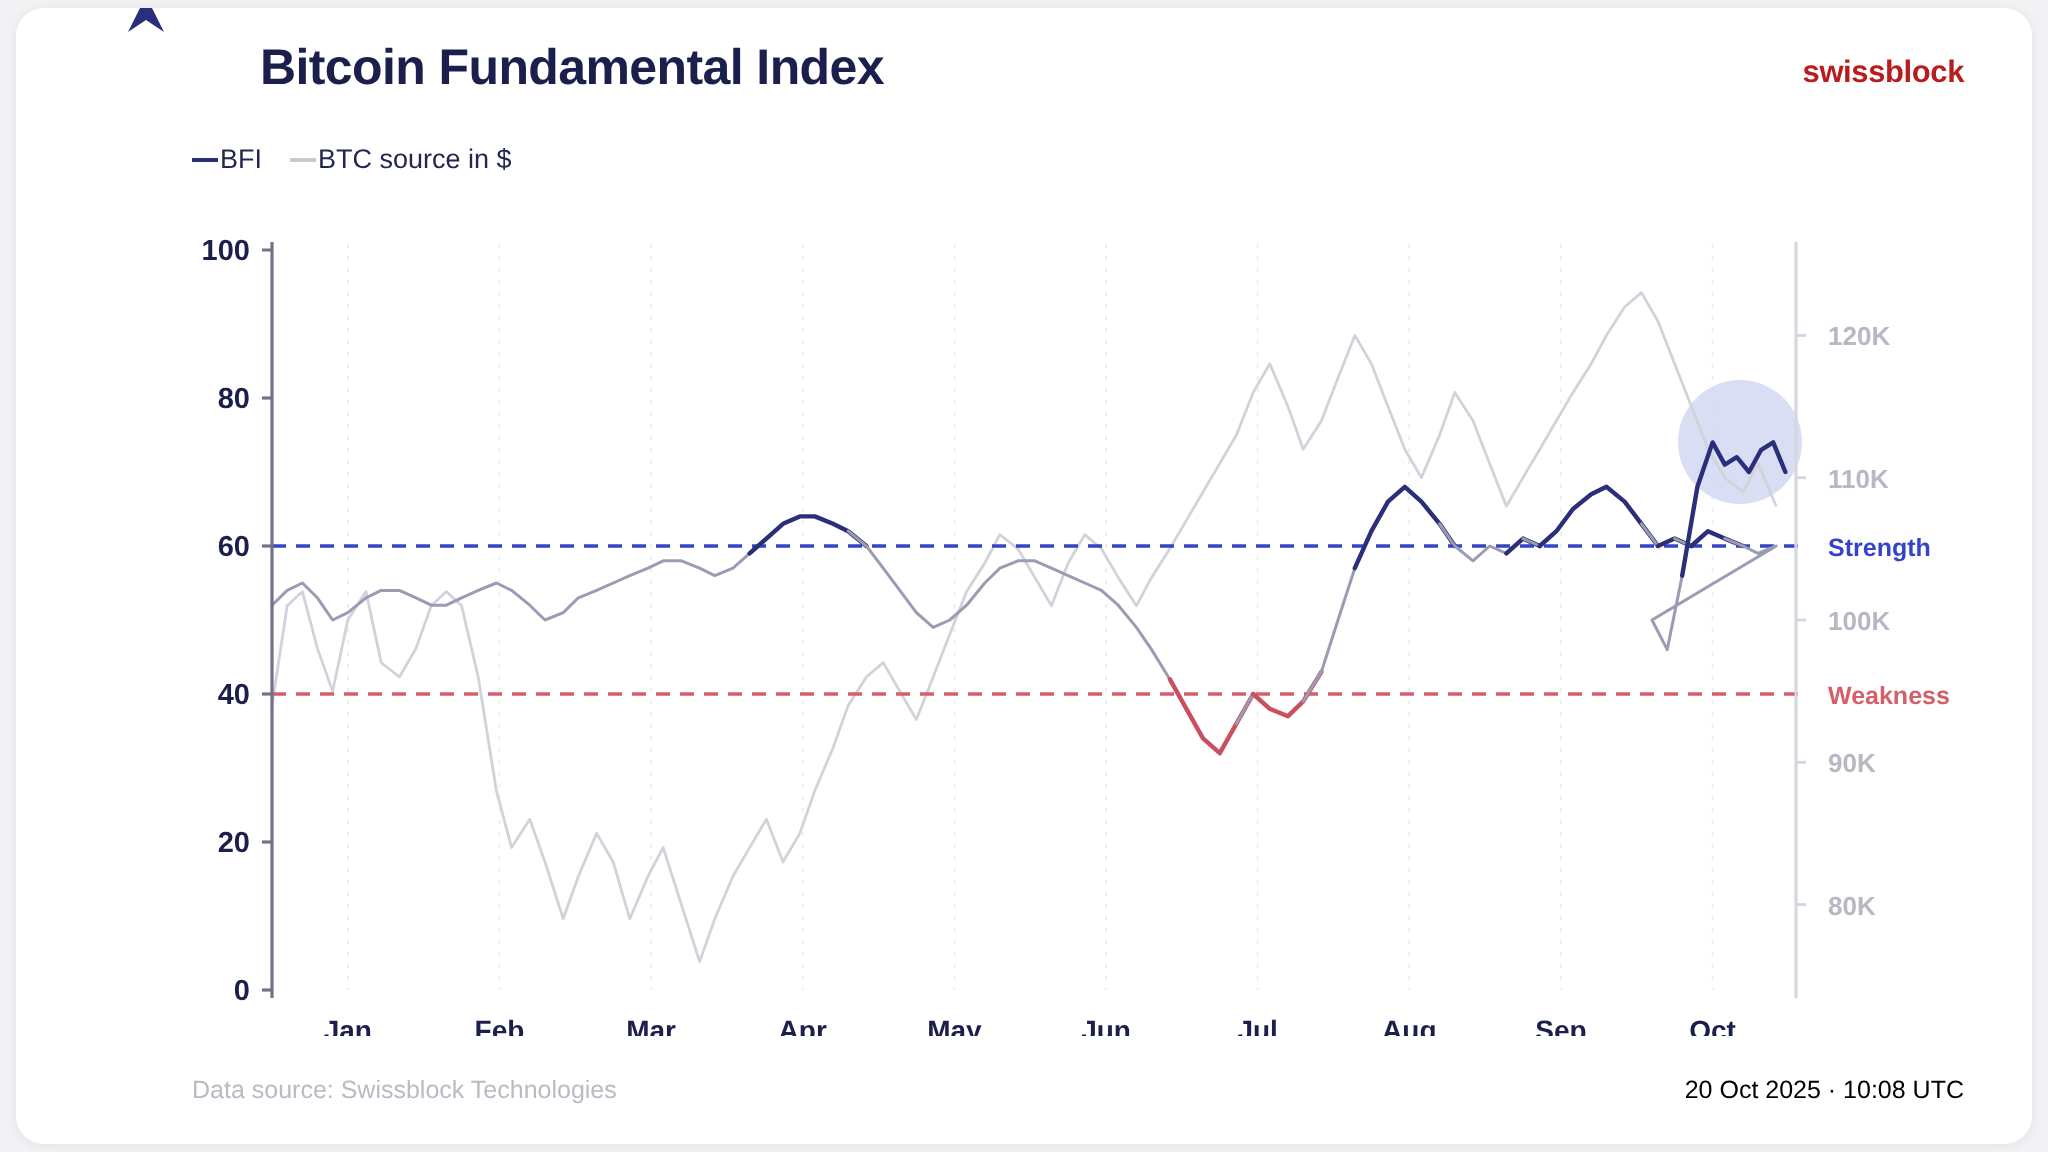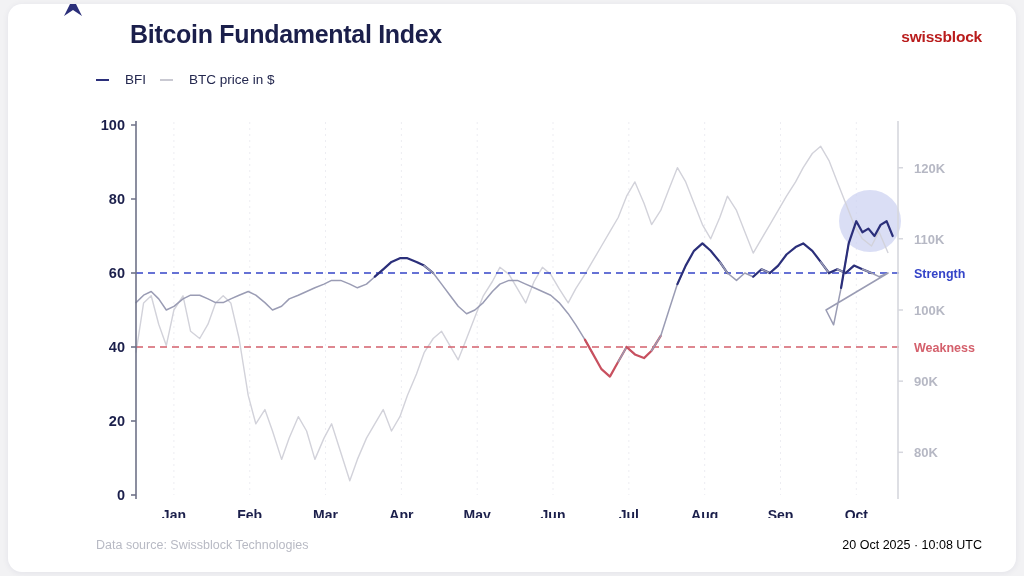--- a/index.html
+++ b/index.html
@@ -18,21 +18,21 @@
   #logo-mark{position:absolute;left:52px;top:-10px;width:26px;height:26px;}
   #title{
     position:absolute;left:88px;top:16px;
     font-size:25px;font-weight:bold;color:#1b1f4b;letter-spacing:-.3px;margin-left:34px;
   }
   #brand{
     position:absolute;right:34px;top:24px;
     font-size:15.5px;font-weight:bold;color:#b91c1c;letter-spacing:-.2px;
   }
   #legend{position:absolute;left:88px;top:68px;display:flex;align-items:center;gap:14px;}
-  .lg{display:flex;align-items:center;gap:16px;}
+  .lg{display:flex;align-items:center;gap:1px;}
   .lgdash{display:inline-block;width:13px;height:0;border-top:2px solid #2b2f7a;}
   .lgdash.grey{border-top-color:#c9c9d2;}
   .lgtxt{font-size:13.5px;color:#24284f;font-weight:500;}
 
   #plot{position:absolute;left:0;top:104px;width:1008px;height:410px;}
   svg{display:block;}
 
   .ylab{font-size:14.5px;fill:#1b1f4b;font-family:"Liberation Sans",sans-serif;font-weight:bold;}
   .rlab{font-size:13px;fill:#b6b8c4;font-family:"Liberation Sans",sans-serif;font-weight:bold;}
   .xlab{font-size:14px;fill:#1b1f4b;font-family:"Liberation Sans",sans-serif;font-weight:bold;}
@@ -54,21 +54,21 @@
   <div id="title">Bitcoin Fundamental Index</div>
   <div id="brand">swissblock</div>
 
   <div id="legend">
     <div class="lg">
       <span class="lgdash"></span>
       <span class="lgtxt">BFI</span>
     </div>
     <div class="lg">
       <span class="lgdash grey"></span>
-      <span class="lgtxt">BTC price in $</span>
+      <span class="lgtxt">BTC source in $</span>
     </div>
   </div>
 
   <div id="plot">
     <svg id="chart-svg" width="1008" height="410" viewBox="0 0 1008 410">
       <g id="g-grid">
           <line x1="165.91044776119404" y1="14" x2="165.91044776119404" y2="387" stroke="#ededf2" stroke-width="1" stroke-dasharray="2 4"></line>
           <line x1="241.73134328358208" y1="14" x2="241.73134328358208" y2="387" stroke="#ededf2" stroke-width="1" stroke-dasharray="2 4"></line>
           <line x1="317.5522388059701" y1="14" x2="317.5522388059701" y2="387" stroke="#ededf2" stroke-width="1" stroke-dasharray="2 4"></line>
           <line x1="393.37313432835816" y1="14" x2="393.37313432835816" y2="387" stroke="#ededf2" stroke-width="1" stroke-dasharray="2 4"></line>

